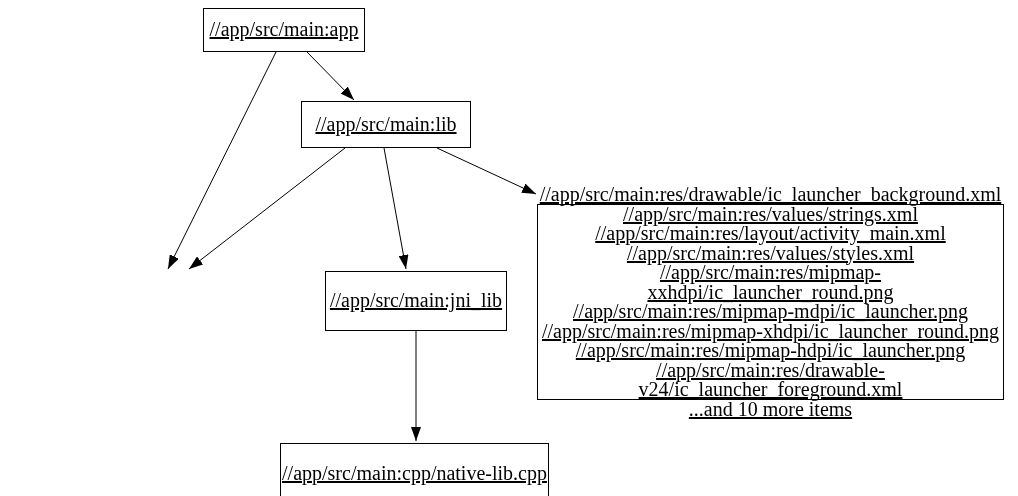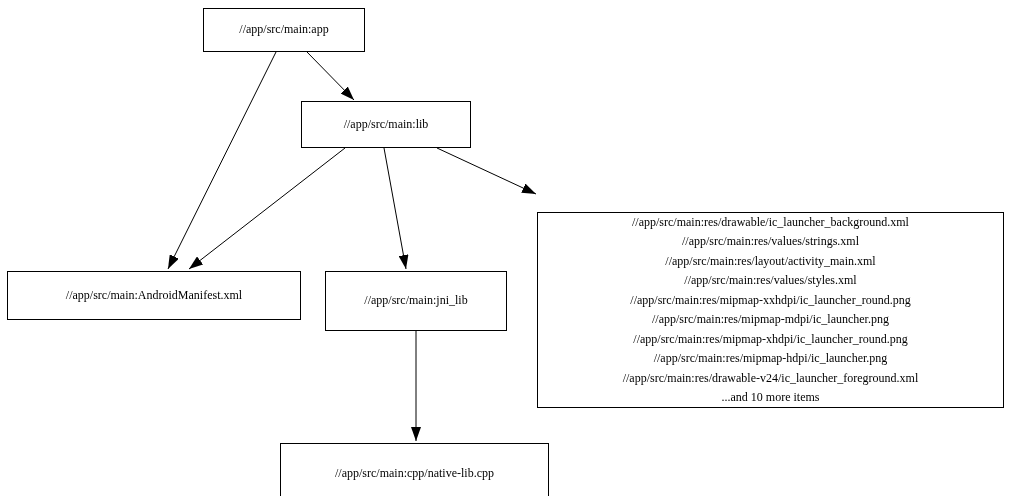--- a/index.html
+++ b/index.html
@@ -25,29 +25,30 @@
   }
   .node {
     position: absolute;
     box-sizing: border-box;
     border: 1px solid #000000;
     background: #ffffff;
     display: flex;
     align-items: center;
     justify-content: center;
     text-align: center;
-    font-size: 12px;
+    font-size: 20px;
     line-height: 19.5px;
     white-space: pre-line;
+    text-decoration: underline;
   }
   #n-app      { left: 203px; top: 8px;   width: 162px; height: 44px; }
   #n-lib      { left: 301px; top: 101px; width: 170px; height: 47px; }
   #n-manifest { left: 7px;   top: 271px; width: 294px; height: 49px; }
   #n-jni      { left: 325px; top: 271px; width: 182px; height: 60px; }
-  #n-res      { left: 537px; top: 212px; width: 467px; height: 196px; }
+  #n-res      { left: 537px; top: 204px; width: 467px; height: 196px; }
   #n-cpp      { left: 280px; top: 443px; width: 269px; height: 61px; }
 </style>
 </head>
 <body>
 
 <div class="canvas">
 
   <svg class="edges-layer" width="1018" height="496" viewBox="0 0 1018 496" xmlns="http://www.w3.org/2000/svg">
     <defs>
       <marker id="arrow" markerUnits="userSpaceOnUse" markerWidth="14" markerHeight="10" refX="14" refY="5" orient="auto">
@@ -59,21 +60,20 @@
     <line x1="345" y1="148" x2="189" y2="269" stroke="#000000" stroke-width="1" marker-end="url(#arrow)"></line>
     <line x1="384" y1="148" x2="406" y2="269" stroke="#000000" stroke-width="1" marker-end="url(#arrow)"></line>
     <line x1="437" y1="148" x2="536" y2="194" stroke="#000000" stroke-width="1" marker-end="url(#arrow)"></line>
     <line x1="416" y1="320" x2="416" y2="441" stroke="#000000" stroke-width="1" marker-end="url(#arrow)"></line>
   </svg>
 
   <div class="node" id="n-app">//app/src/main:app</div>
 
   <div class="node" id="n-lib">//app/src/main:lib</div>
 
-  <div class="node" id="n-manifest">//app/src/main:AndroidManifest.xml</div>
 
   <div class="node" id="n-jni">//app/src/main:jni_lib</div>
 
   <div class="node" id="n-res">//app/src/main:res/drawable/ic_launcher_background.xml
 //app/src/main:res/values/strings.xml
 //app/src/main:res/layout/activity_main.xml
 //app/src/main:res/values/styles.xml
 //app/src/main:res/mipmap-xxhdpi/ic_launcher_round.png
 //app/src/main:res/mipmap-mdpi/ic_launcher.png
 //app/src/main:res/mipmap-xhdpi/ic_launcher_round.png

